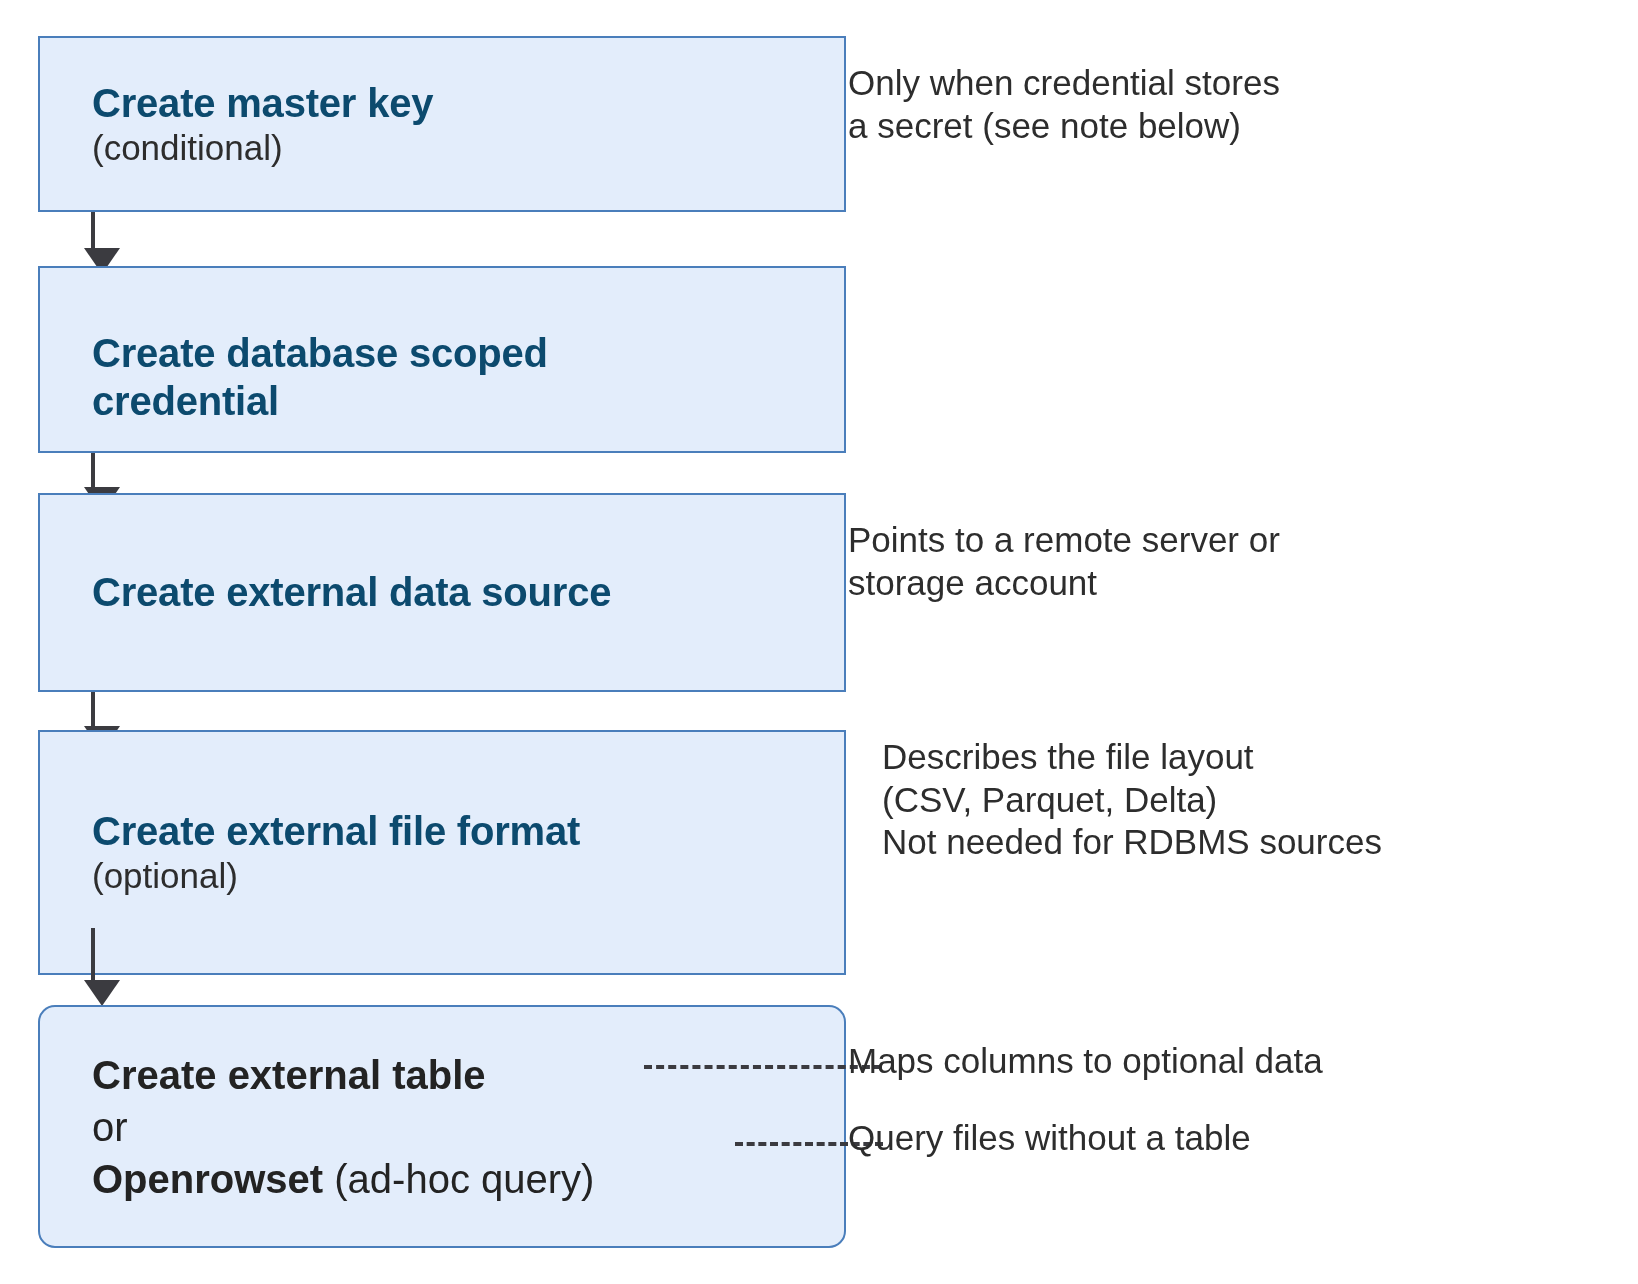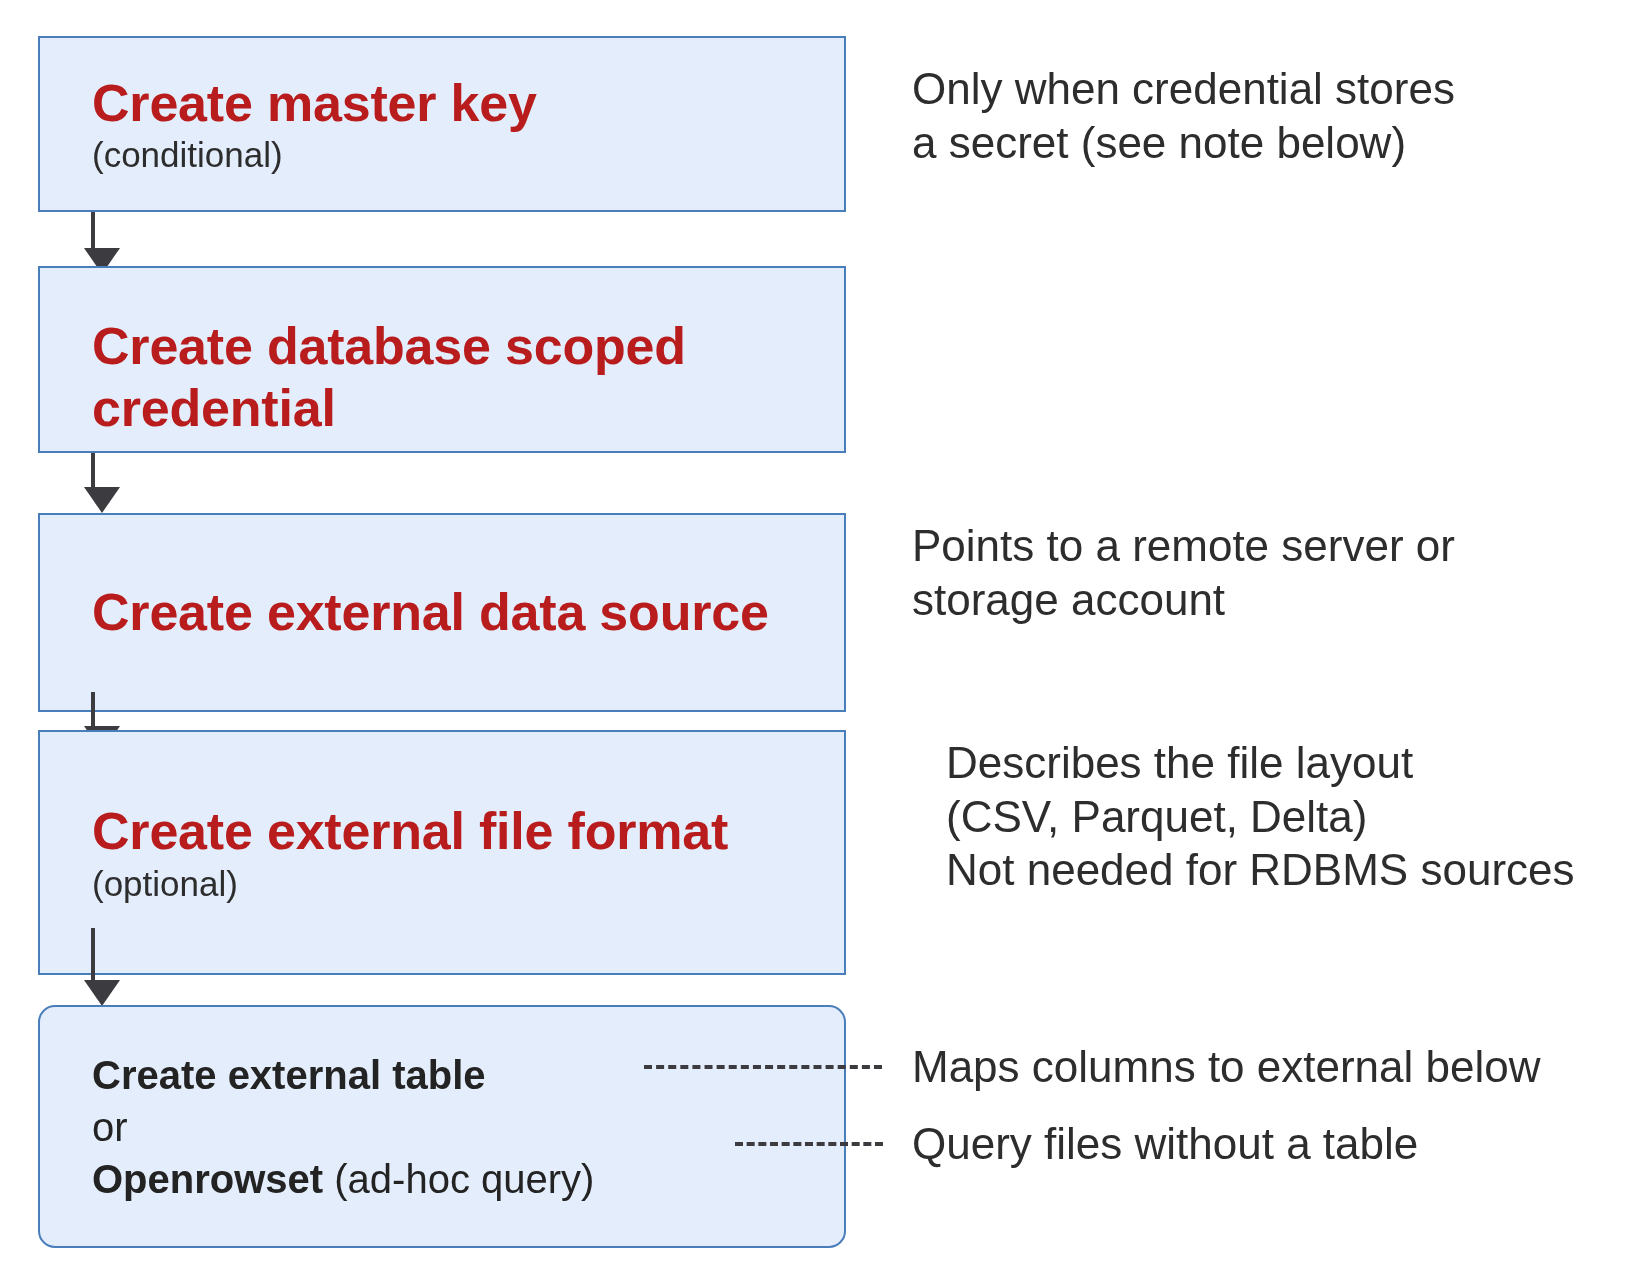--- a/index.html
+++ b/index.html
@@ -31,24 +31,24 @@
     display: flex;
     flex-direction: column;
     justify-content: center;
   }
   .step-box .lines {
     padding-left: 52px;
     padding-right: 14px;
   }
   .step-title {
     font-weight: bold;
-    font-size: 52px;
+    font-size: 40px;
     line-height: 1.18;
     letter-spacing: -0.2px;
-    color: #b91c1c;
+    color: #0c4a6e;
     white-space: nowrap;
   }
   .step-sub {
     font-weight: normal;
     font-size: 35px;
     line-height: 1.18;
     color: #2d2d2d;
     white-space: nowrap;
   }
   .step-inline {
@@ -56,22 +56,22 @@
     line-height: 1.30;
     color: #232323;
     white-space: nowrap;
   }
   .step-inline b { font-weight: bold; }
   .step-inline span.norm { font-weight: normal; }
 
   
   .note {
     position: absolute;
-    left: 912px;
-    font-size: 44px;
+    left: 848px;
+    font-size: 35px;
     line-height: 1.22;
     color: #2d2d2d;
     white-space: pre-line;
   }
 
   
   .arrow {
     position: absolute;
     left: 84px;
     width: 18px;
@@ -125,21 +125,21 @@
       <div class="step-title" style="white-space:pre-line;margin-top:36px;">Create database scoped
 credential</div>
     </div>
   </div>
 
   <div class="arrow" style="top:453px; height:60px;">
     <div class="shaft" style="height:36px;"></div>
     <div class="head" style="top:34px; left:9px;"></div>
   </div>
 
-  <div class="step-box" style="top:493px; height:199px;margin-top:20px;">
+  <div class="step-box" style="top:493px; height:199px;">
     <div class="lines">
       <div class="step-title">Create external data source</div>
     </div>
   </div>
   <div class="note" style="top:519px;">Points to a remote server or
 storage account</div>
 
   <div class="arrow" style="top:692px; height:60px;">
     <div class="shaft" style="height:36px;"></div>
     <div class="head" style="top:34px; left:9px;"></div>
@@ -170,16 +170,16 @@
       </div>
       <div class="step-inline">
         <b>Openrowset</b><span class="norm"> (ad-hoc query)</span>
       </div>
     </div>
   </div>
 
   <div class="dashed" style="left:644px; top:1065px; width:238px;"></div>
   <div class="dashed" style="left:735px; top:1142px; width:148px;"></div>
 
-  <div class="note" style="top:1040px;">Maps columns to external below</div>
+  <div class="note" style="top:1040px;">Maps columns to optional data</div>
   <div class="note" style="top:1117px;text-align:center;">Query files without a table</div>
 
 </div>
 
 </body></html>

